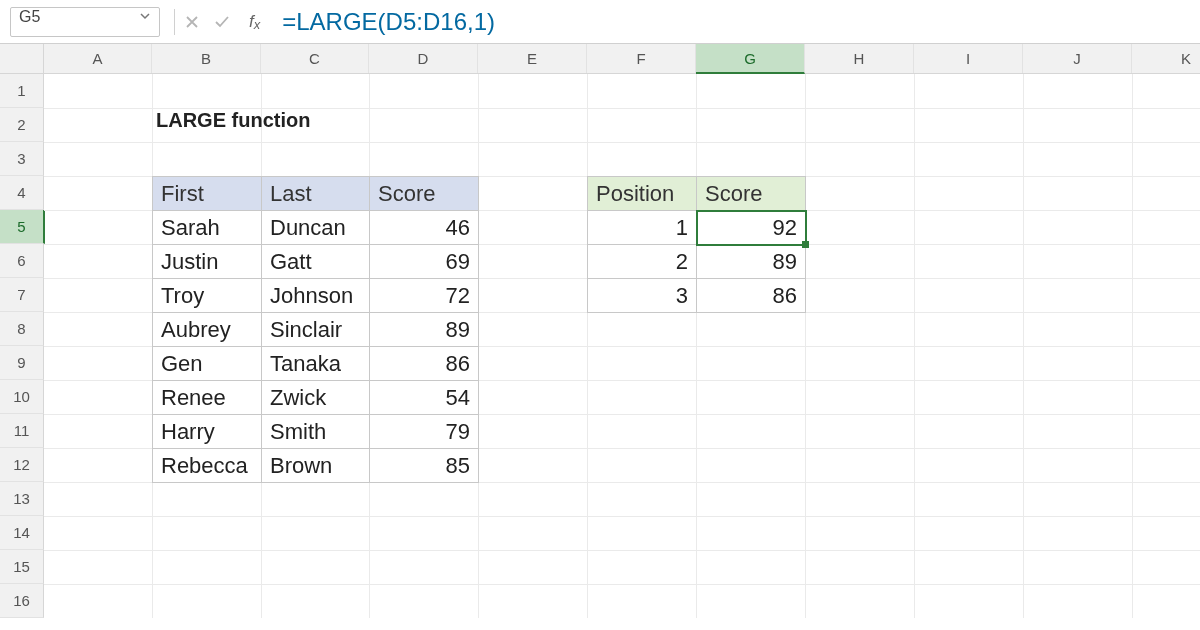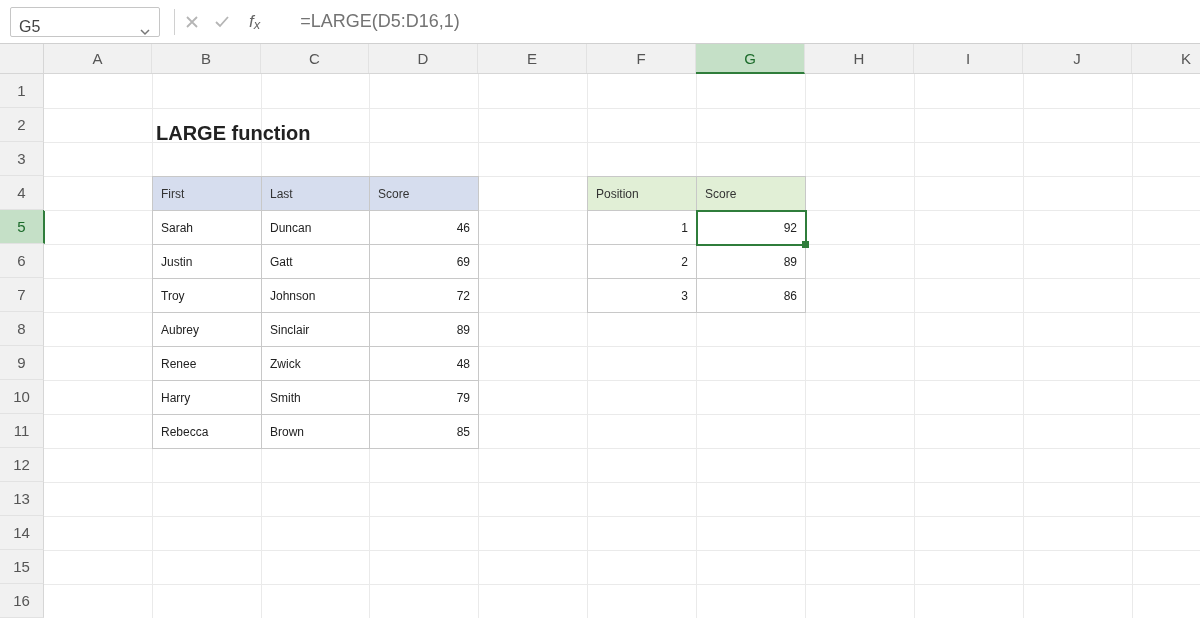--- a/index.html
+++ b/index.html
@@ -18,21 +18,21 @@
     border-bottom: 1px solid #d0d0d0;
     background: #fff;
     padding-left: 10px;
   }
   .name-box {
     width: 150px;
     height: 30px;
     border: 1px solid #c6c6c6;
     border-radius: 2px;
     display: flex;
-    align-items: flex-end;
+    align-items: flex-start;
     padding: 0 8px;
     font-size: 16px;
     color: #444;
     background: #fff;
     justify-content: space-between;
   }
   .chev-down {
     width: 12px; height: 12px;
     display: inline-block;
   }
@@ -52,23 +52,23 @@
   .fb-buttons .icon { width: 18px; height: 18px; display: flex; align-items:center; justify-content:center; }
   .fb-buttons svg { width: 16px; height: 16px; }
   .fx-label {
     font-style: italic;
     font-size: 17px;
     color: #666;
     margin-left: 6px;
   }
   .formula-input {
     flex: 1;
-    margin-left: 40px;
-    font-size: 18px;
-    color: #737373;
+    margin-left: 22px;
+    font-size: 24px;
+    color: #0369a1;
   }
 
   .sheet-area {
     position: relative;
     display: flex;
   }
   .corner {
     width: 44px;
     height: 30px;
     border-right: 1px solid #d6d6d6;
@@ -134,21 +134,21 @@
     color: #222;
   }
   .tbl {
     position: absolute;
     border-collapse: collapse;
   }
   .tbl th, .tbl td {
     border: 1px solid #c8c8c8;
     height: 34px;
     padding: 0 8px;
-    font-size: 12px;
+    font-size: 22px;
     background: #fff;
   }
   .tbl th {
     background: #d6ddee;
     font-weight: 400;
     text-align: left;
     color: #333;
   }
   .tbl.results th {
     background: #e1efd6;
@@ -256,21 +256,21 @@
           <div class="hline" style="top: 306px;"></div>
           <div class="hline" style="top: 340px;"></div>
           <div class="hline" style="top: 374px;"></div>
           <div class="hline" style="top: 408px;"></div>
           <div class="hline" style="top: 442px;"></div>
           <div class="hline" style="top: 476px;"></div>
           <div class="hline" style="top: 510px;"></div>
           <div class="hline" style="top: 544px;"></div>
         </div>
 
-      <div class="title-text" style="left:112px; top:48px;">LARGE function</div>
+      <div class="title-text" style="left:112px; top:35px;">LARGE function</div>
 
       <table class="tbl" id="tbl1" style="left:108px; top:102px;">
         <thead>
             <tr id="tbl1-head">
               <th style="width: 109px;">First</th>
               <th style="width: 108px;">Last</th>
               <th style="width: 109px;">Score</th>
             </tr>
           </thead>
         <tbody id="tbl1-body">
@@ -288,23 +288,28 @@
               <td>Troy</td>
               <td>Johnson</td>
               <td class="num">72</td>
             </tr>
             <tr>
               <td>Aubrey</td>
               <td>Sinclair</td>
               <td class="num">89</td>
             </tr>
             <tr>
+              <td>Gen</td>
+              <td>Tanaka</td>
+              <td class="num">86</td>
+            </tr>
+            <tr>
               <td>Renee</td>
               <td>Zwick</td>
-              <td class="num">48</td>
+              <td class="num">54</td>
             </tr>
             <tr>
               <td>Harry</td>
               <td>Smith</td>
               <td class="num">79</td>
             </tr>
             <tr>
               <td>Rebecca</td>
               <td>Brown</td>
               <td class="num">85</td>

